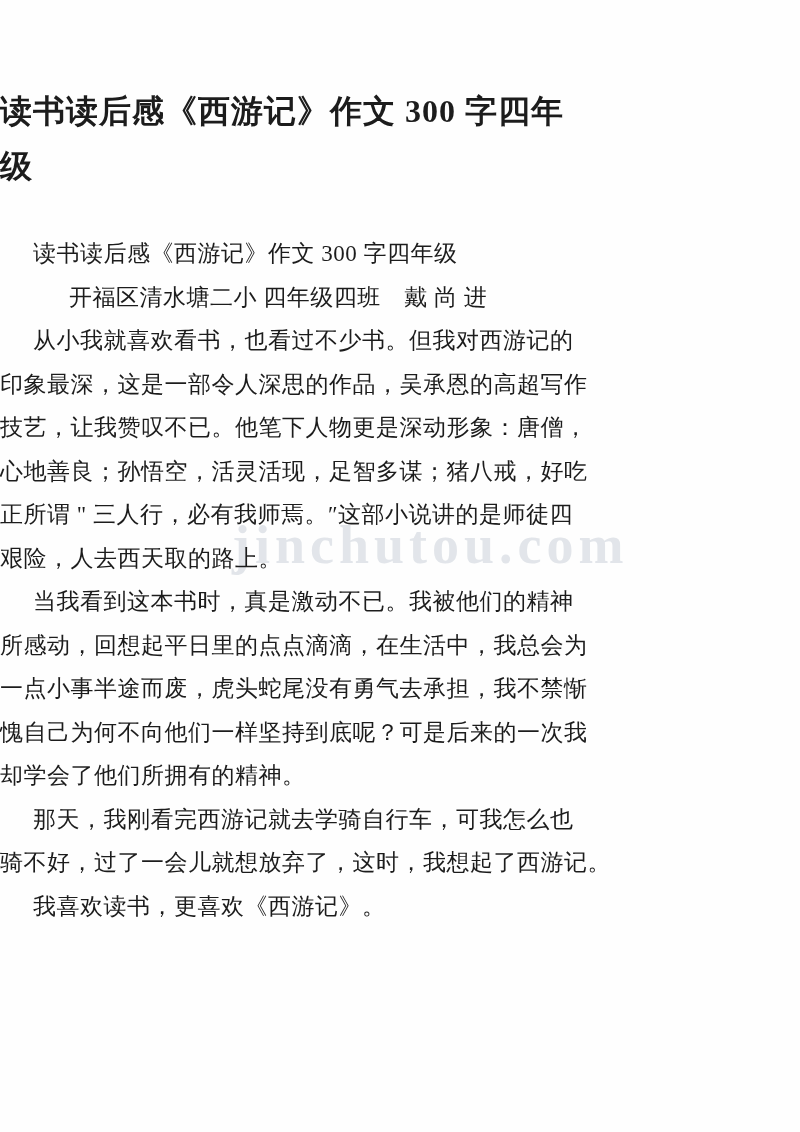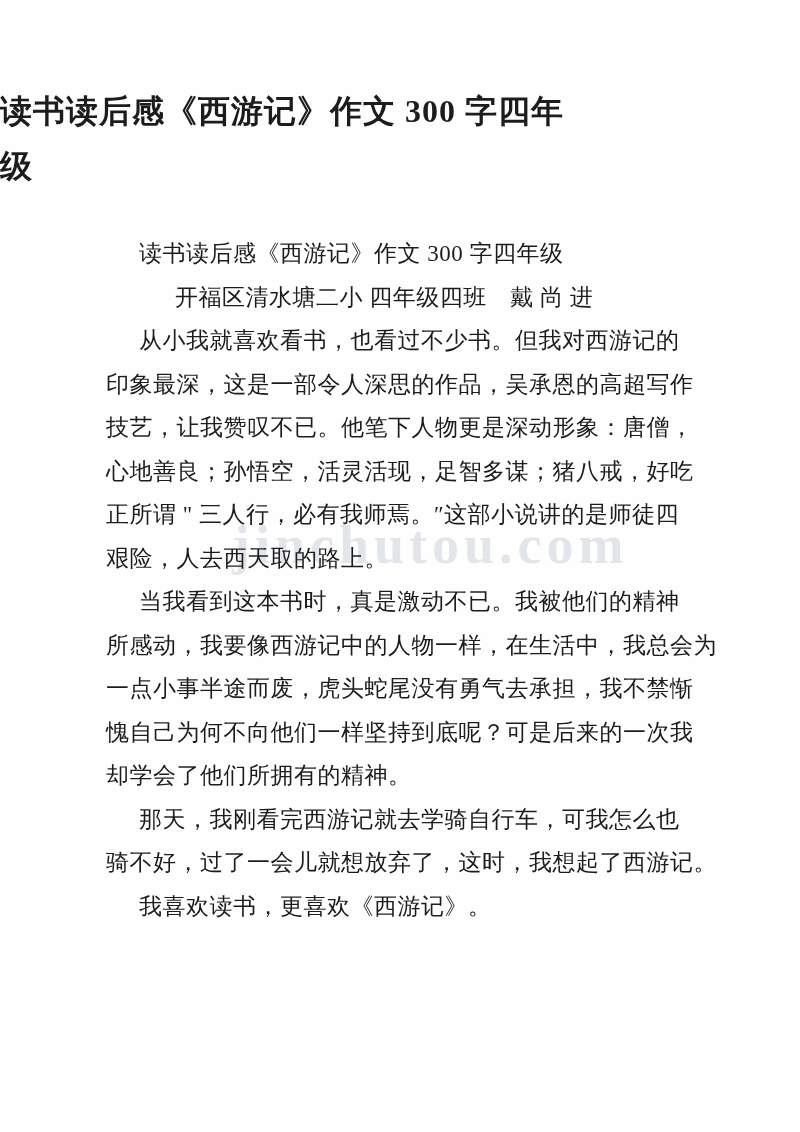--- a/index.html
+++ b/index.html
@@ -23,21 +23,20 @@
     line-height: 55px;
     font-weight: bold;
     letter-spacing: 1px;
     position: relative;
     z-index: 2;
   }
   .body-text {
     position: relative;
     z-index: 2;
     margin-top: 38px;
-    padding-left: 106px;
     width: 610px;
   }
   .tline {
     font-size: 23px;
     line-height: 43.5px;
     height: 43.5px;
     white-space: pre;
     letter-spacing: 0.5px;
   }
   .ind1 { padding-left: 33px; }
@@ -71,21 +70,21 @@
   <div class="body-text">
     <div class="tline ind1">读书读后感《西游记》作文 300 字四年级</div>
     <div class="tline ind2">开福区清水塘二小 四年级四班　戴 尚 进</div>
     <div class="tline ind1">从小我就喜欢看书，也看过不少书。但我对西游记的</div>
     <div class="tline">印象最深，这是一部令人深思的作品，吴承恩的高超写作</div>
     <div class="tline">技艺，让我赞叹不已。他笔下人物更是深动形象：唐僧，</div>
     <div class="tline">心地善良；孙悟空，活灵活现，足智多谋；猪八戒，好吃</div>
     <div class="tline">正所谓 " 三人行，必有我师焉。″这部小说讲的是师徒四</div>
     <div class="tline">艰险，人去西天取的路上。</div>
     <div class="tline ind1">当我看到这本书时，真是激动不已。我被他们的精神</div>
-    <div class="tline">所感动，我要像西游记中的人物一样，在生活中，我总会为</div>
+    <div class="tline">所感动，回想起平日里的点点滴滴，在生活中，我总会为</div>
     <div class="tline">一点小事半途而废，虎头蛇尾没有勇气去承担，我不禁惭</div>
     <div class="tline">愧自己为何不向他们一样坚持到底呢？可是后来的一次我</div>
     <div class="tline">却学会了他们所拥有的精神。</div>
     <div class="tline ind1">那天，我刚看完西游记就去学骑自行车，可我怎么也</div>
     <div class="tline">骑不好，过了一会儿就想放弃了，这时，我想起了西游记。</div>
     <div class="tline ind1">我喜欢读书，更喜欢《西游记》。</div>
   </div>
 
 </div>
 

